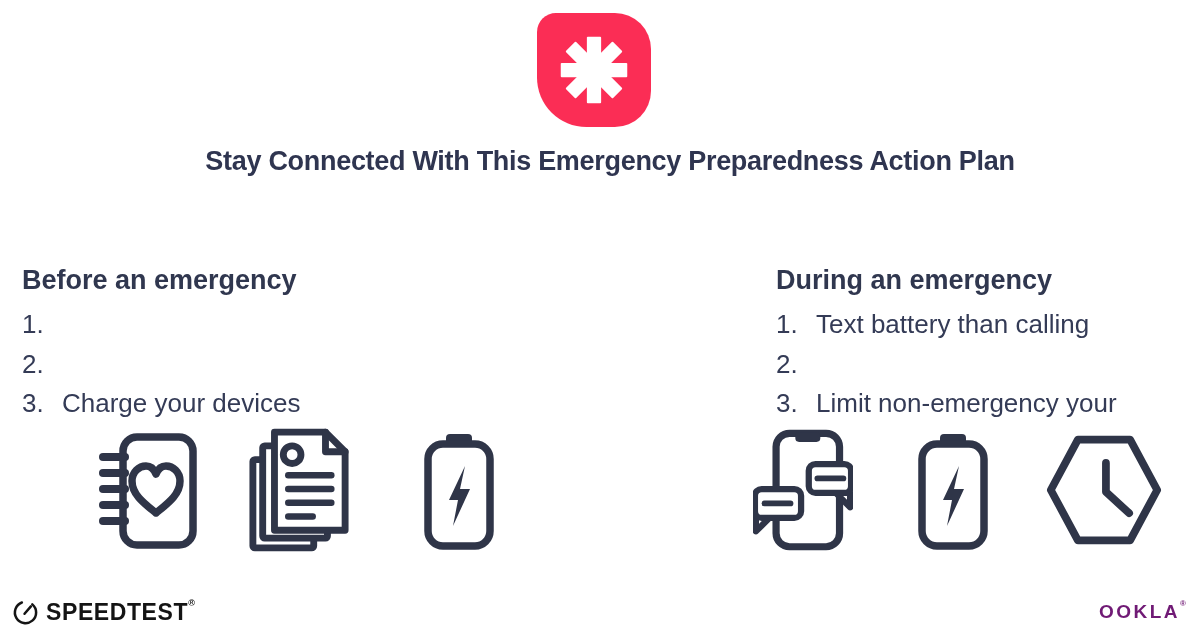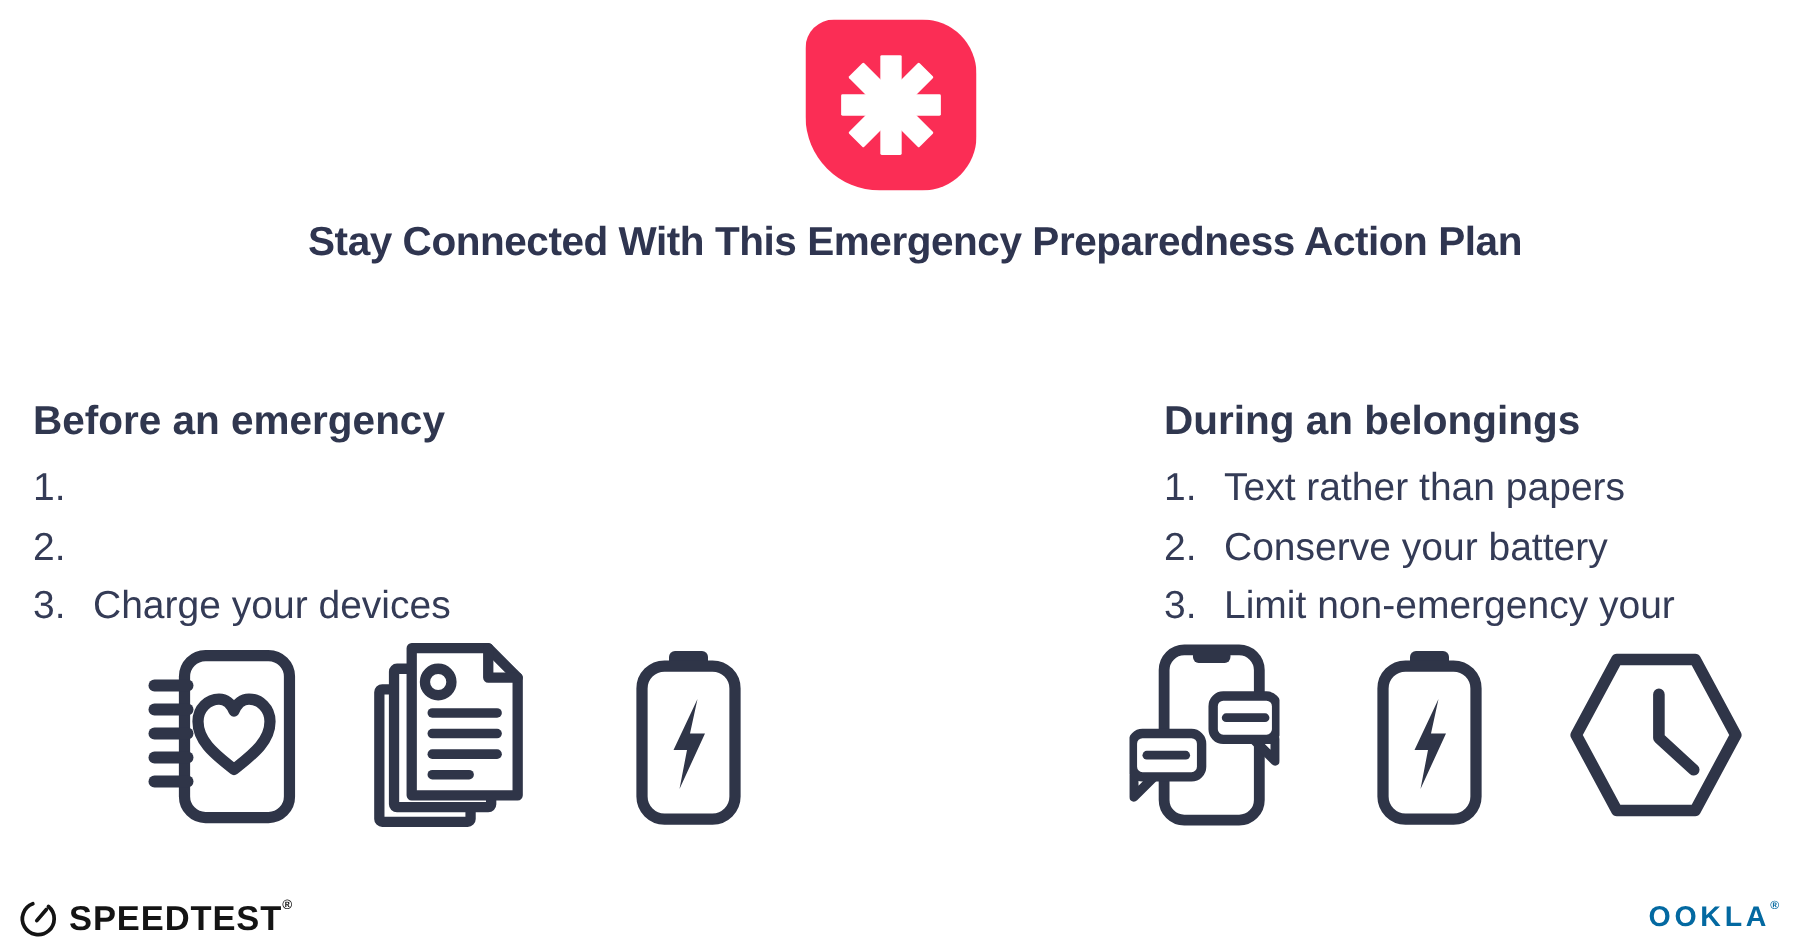--- a/index.html
+++ b/index.html
@@ -33,21 +33,21 @@
   .ic svg{display:block; width:100%; height:100%;}
   
   .footer-speedtest{
     position:absolute; left:12px; top:599px; display:flex; align-items:center;
     color:#141414;
   }
   .footer-speedtest .gauge{width:27px; height:27px; margin-right:7px;}
   .st-wordmark{font-size:23px; font-weight:bold; letter-spacing:0.6px;}
   .st-tm{font-size:9px; vertical-align:top; position:relative; top:-1px;}
   .footer-ookla{
-    position:absolute; right:14px; top:601px; color:#0369a1;
+    position:absolute; right:14px; top:601px; color:#701a75;
     font-size:19px; font-weight:bold; letter-spacing:2.5px;
   }
   .ok-tm{font-size:8px; vertical-align:top; letter-spacing:0; position:relative; top:-2px;}
 </style>
 </head>
 <body>
 
 <div class="canvas">
 
   <div class="app-icon">
@@ -72,28 +72,27 @@
     <div class="item">
       <span class="num">2.</span>
     </div>
     <div class="item">
       <span class="num">3.</span>
       <span>Charge your devices</span>
     </div>
   </div>
 
   <div class="col col-right">
-    <div class="col-heading">During an belongings</div>
+    <div class="col-heading">During an emergency</div>
     <div class="item">
       <span class="num">1.</span>
-      <span>Text rather than papers</span>
+      <span>Text battery than calling</span>
     </div>
     <div class="item">
       <span class="num">2.</span>
-      <span>Conserve your battery</span>
     </div>
     <div class="item">
       <span class="num">3.</span>
       <span>Limit non-emergency your</span>
     </div>
   </div>
 
   <div class="ic ic-notebook">
     <svg viewBox="0 0 104 118" fill="none" stroke="#2F3548" stroke-width="7.5" stroke-linecap="round" stroke-linejoin="round">
       <rect x="30" y="5" width="70" height="108" rx="14" fill="#ffffff"></rect>

